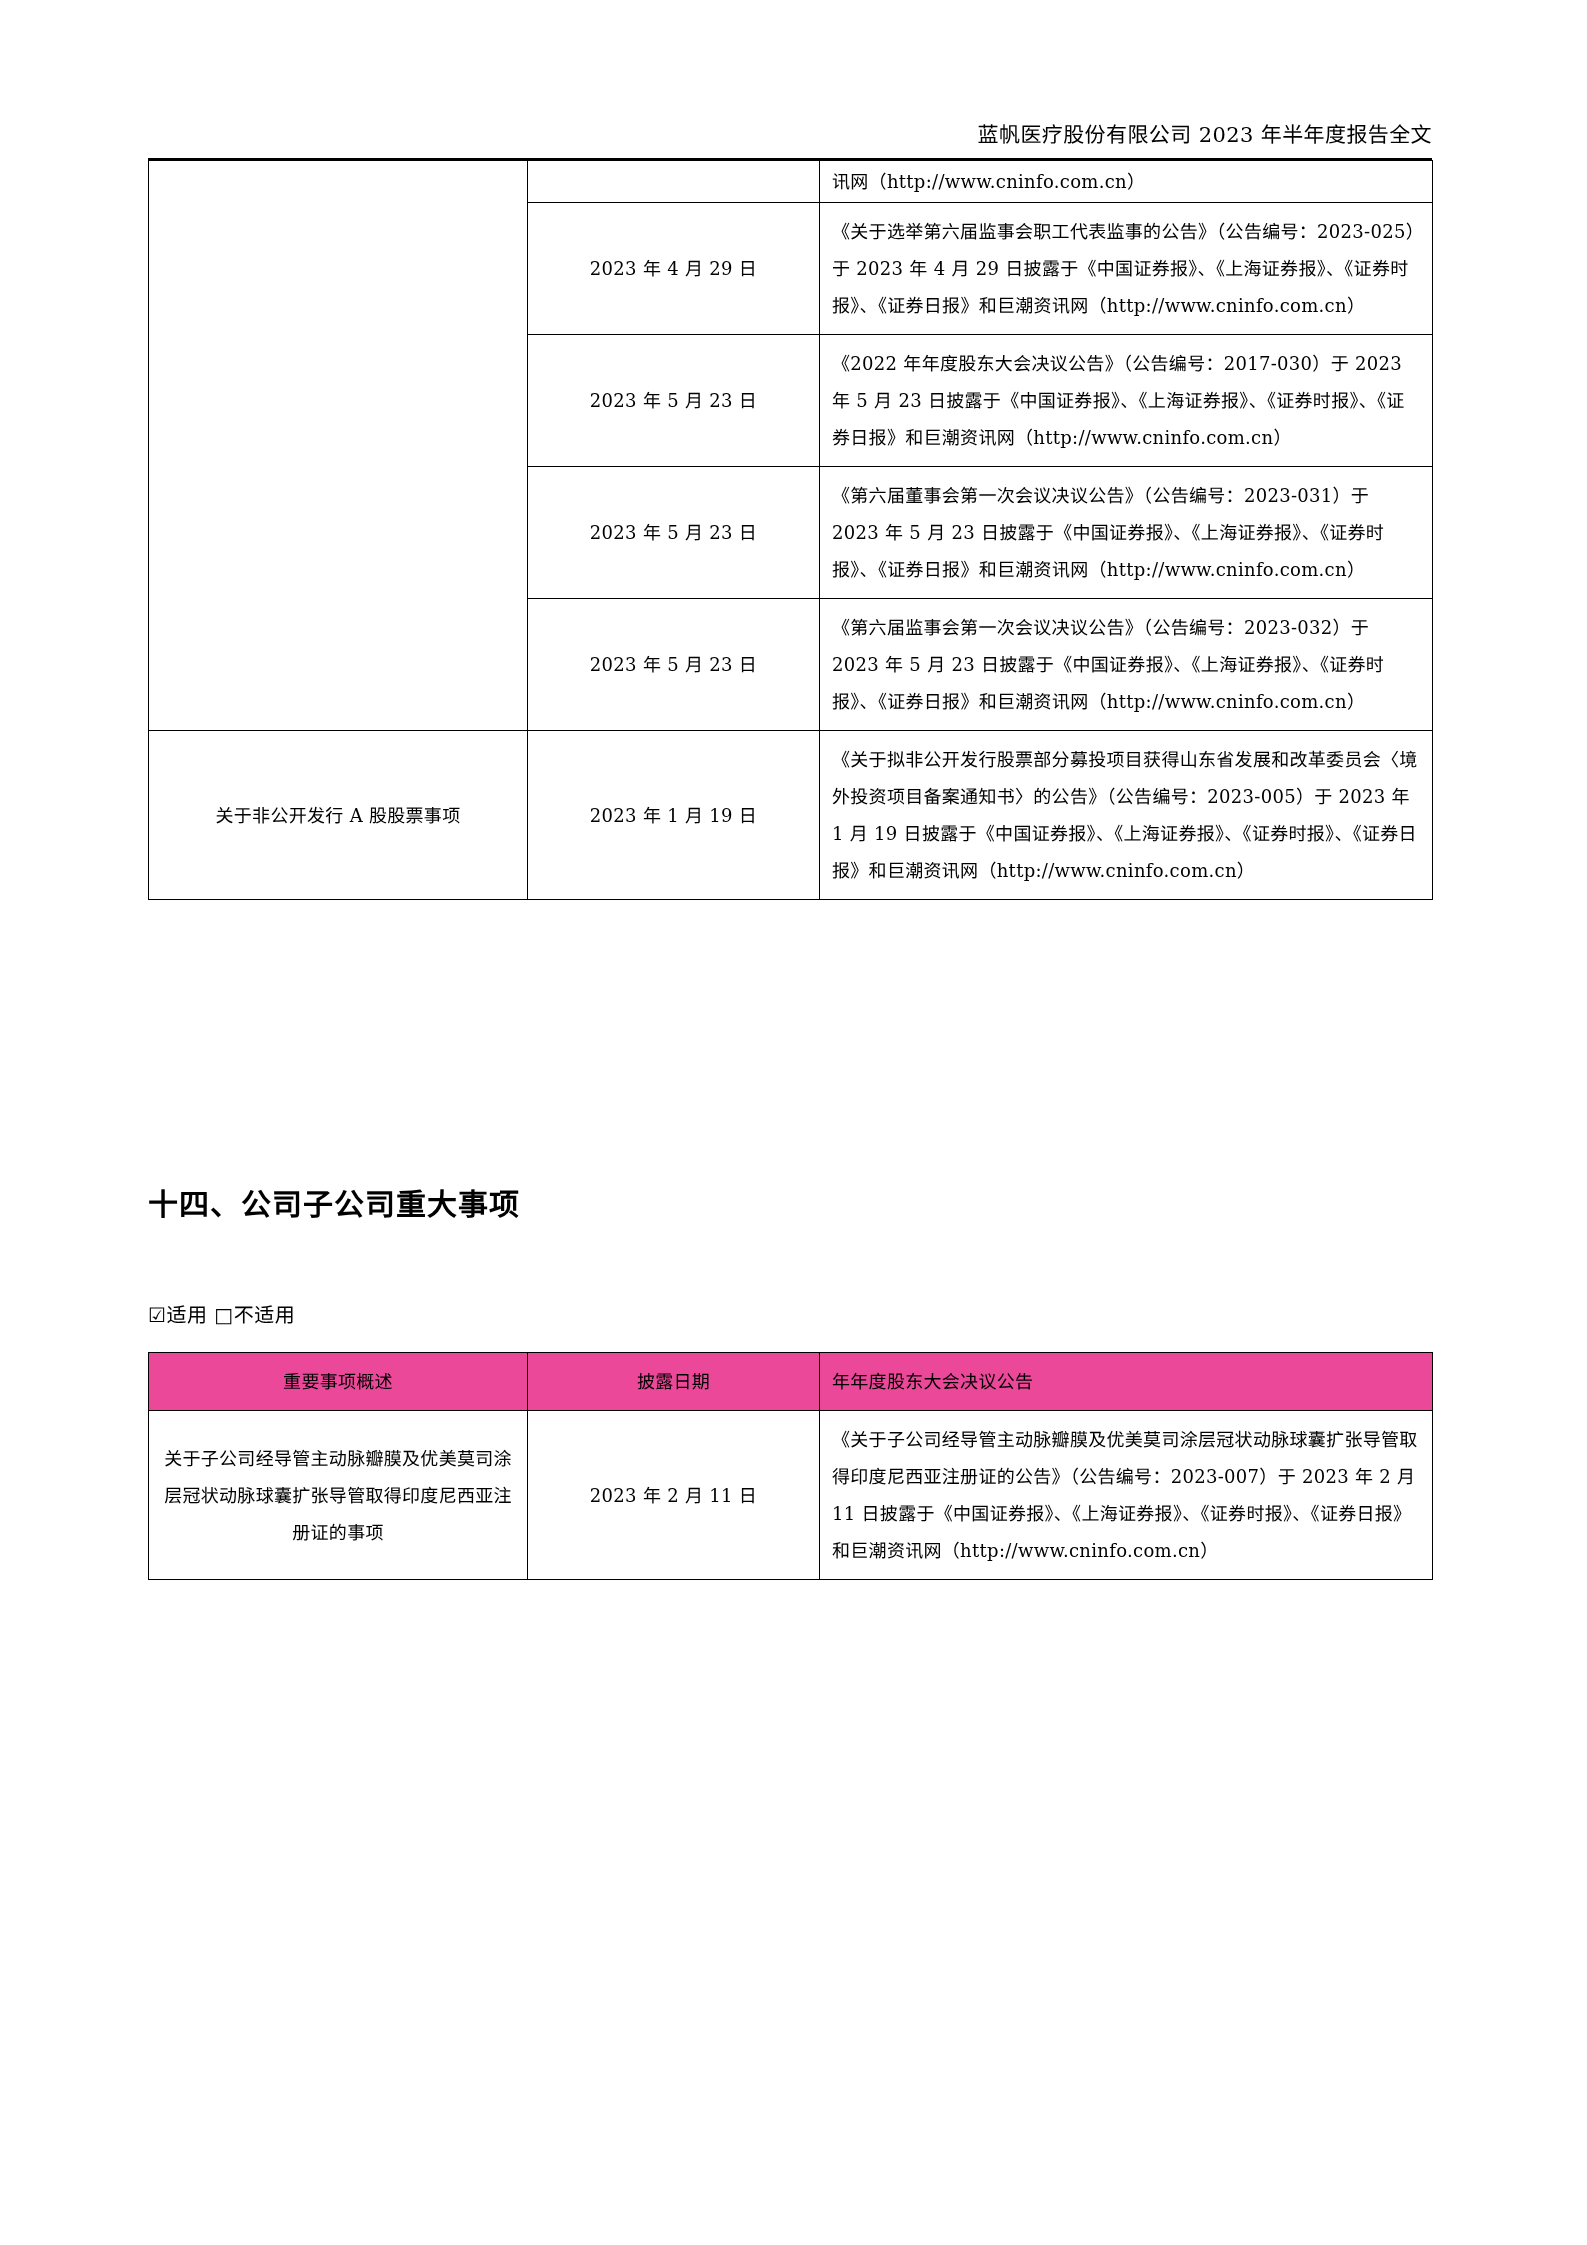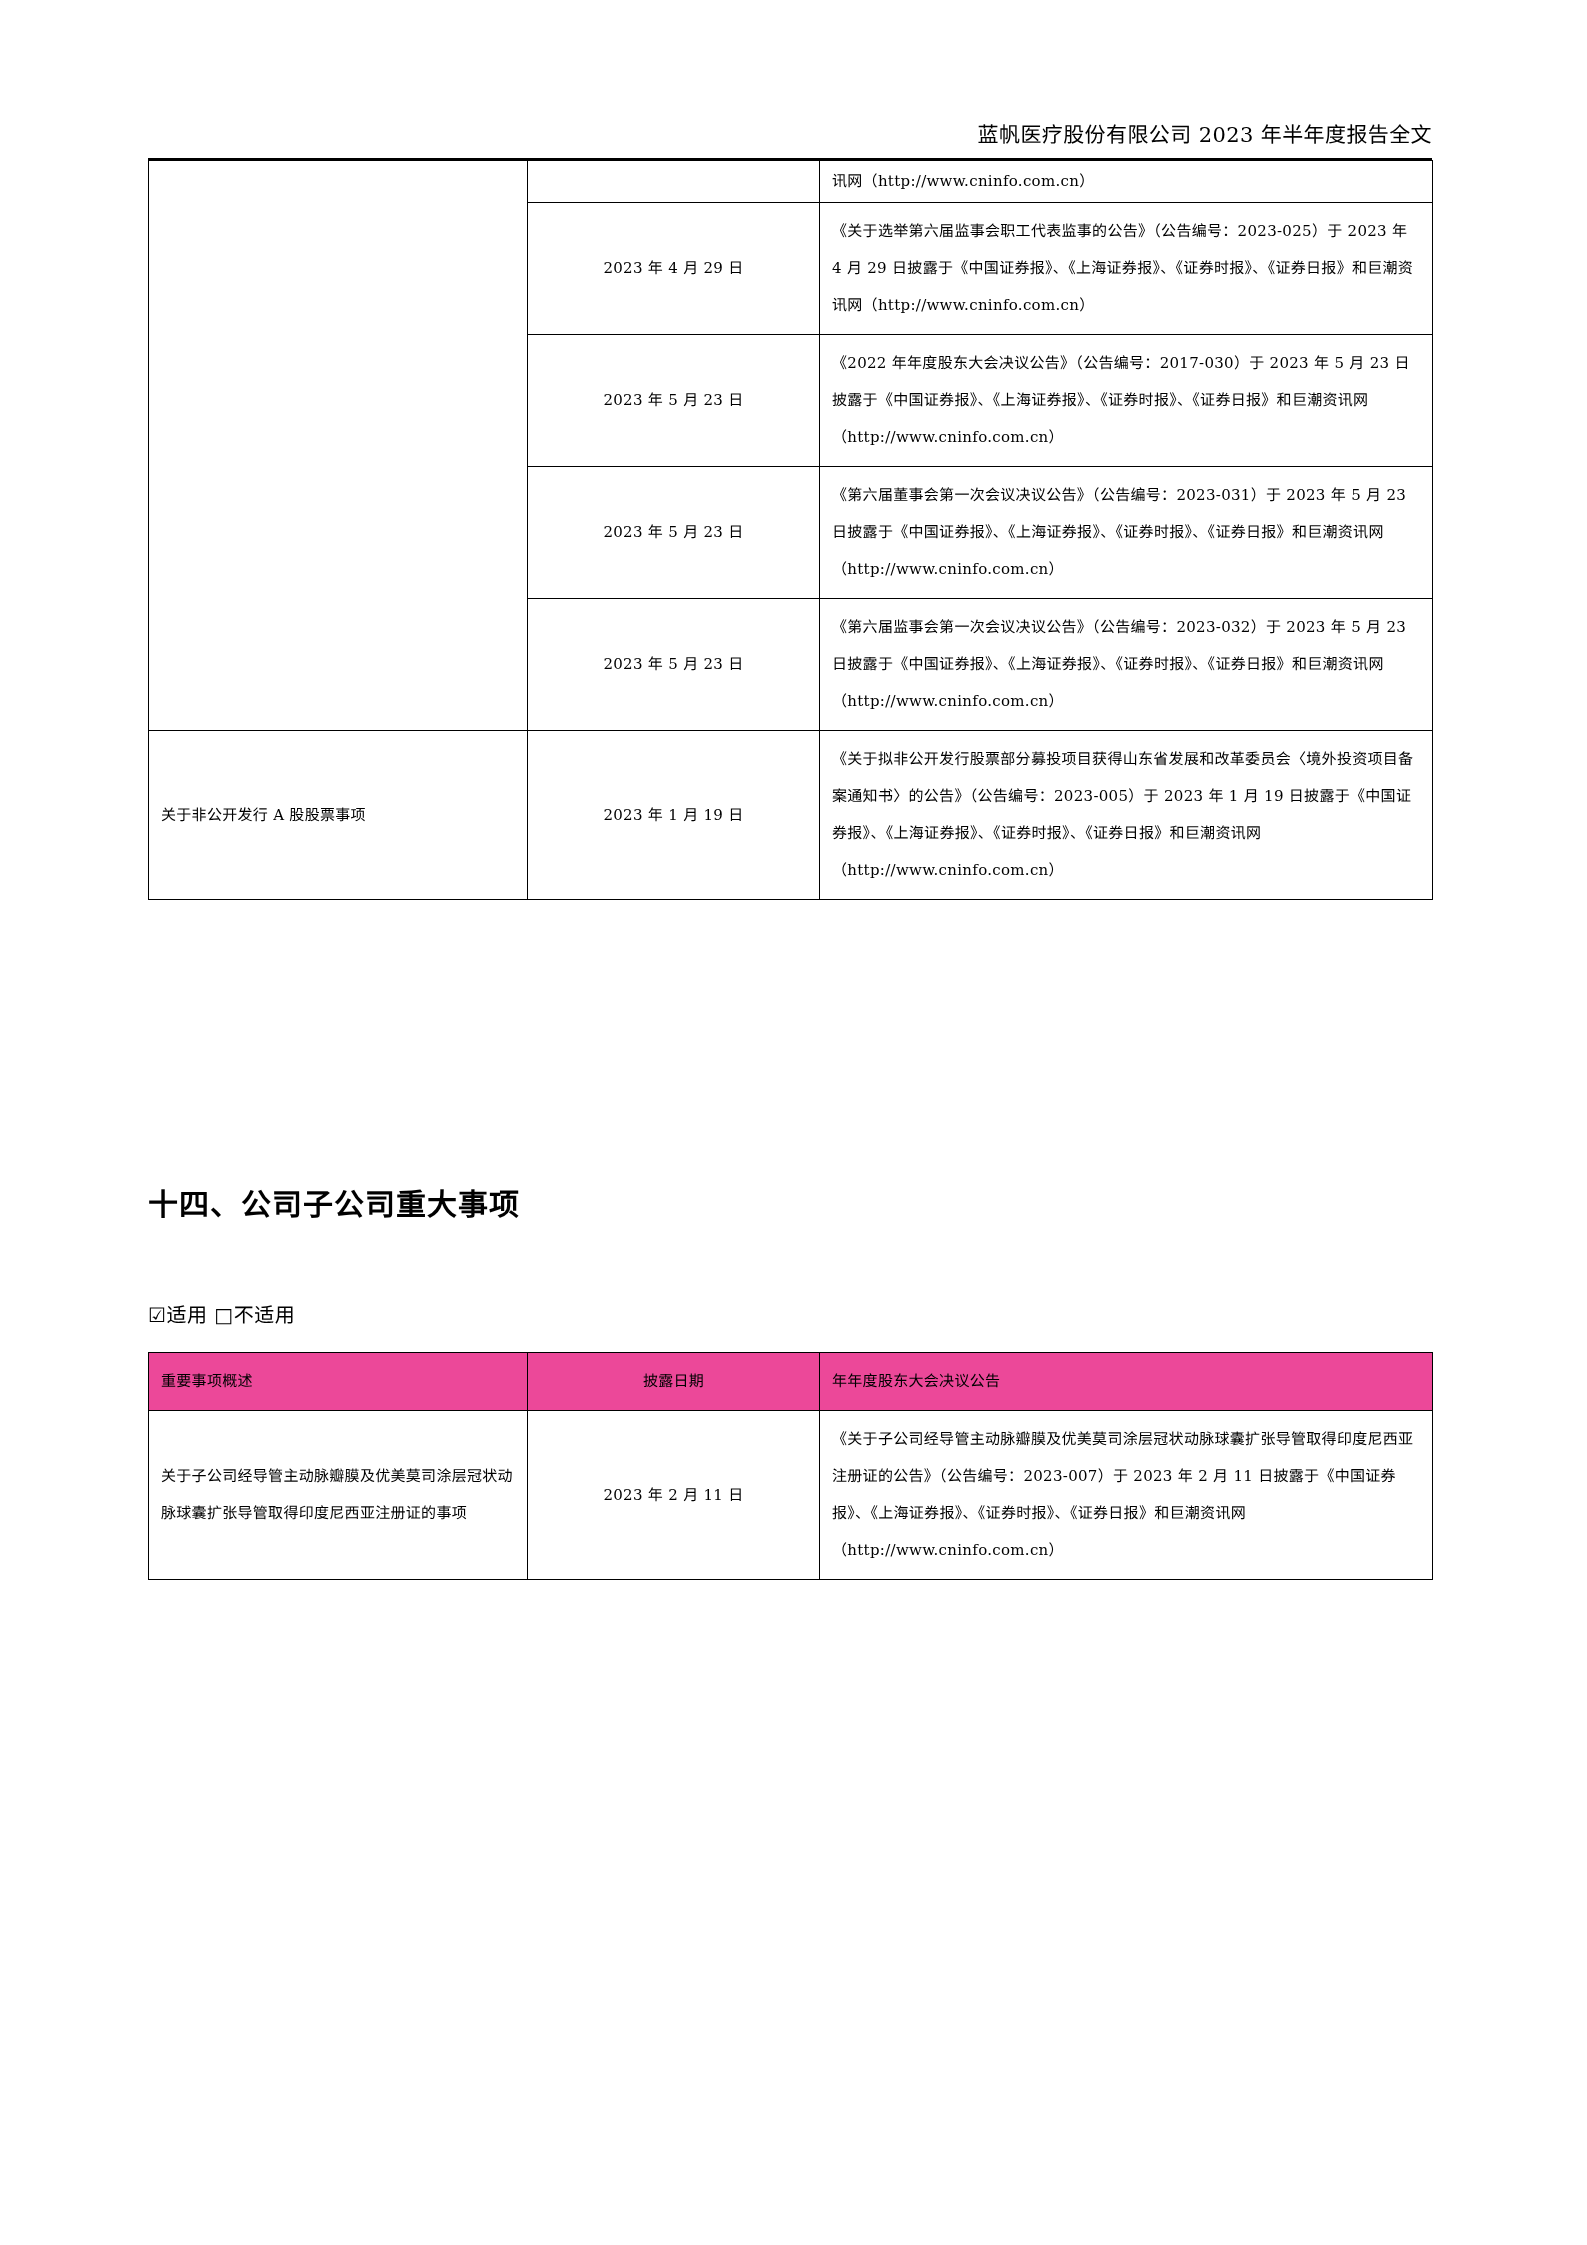--- a/index.html
+++ b/index.html
@@ -41,31 +41,31 @@
     width: 1284px;
     height: 3px;
     background: #000000;
   }
 
   
   .doc-table {
     position: absolute;
     border-collapse: collapse;
     table-layout: fixed;
-    font-size: 15px;
+    font-size: 18px;
     line-height: 37px;
   }
   .doc-table td, .doc-table th {
     border: 1px solid #000000;
     vertical-align: middle;
     padding: 10px 12px;
     font-weight: normal;
     letter-spacing: 0.3px;
   }
-  .doc-table .c-topic   { width: 379px; text-align: left; }
+  .doc-table .c-topic   { width: 379px; text-align: center; }
   .doc-table .c-date    { width: 292px; text-align: center; }
   .doc-table .c-index   { width: 613px; text-align: left; }
 
   .hdr-cell {
     background: #ec4899;
     text-align: center;
     padding-top: 8px;
     padding-bottom: 8px;
   }
 

